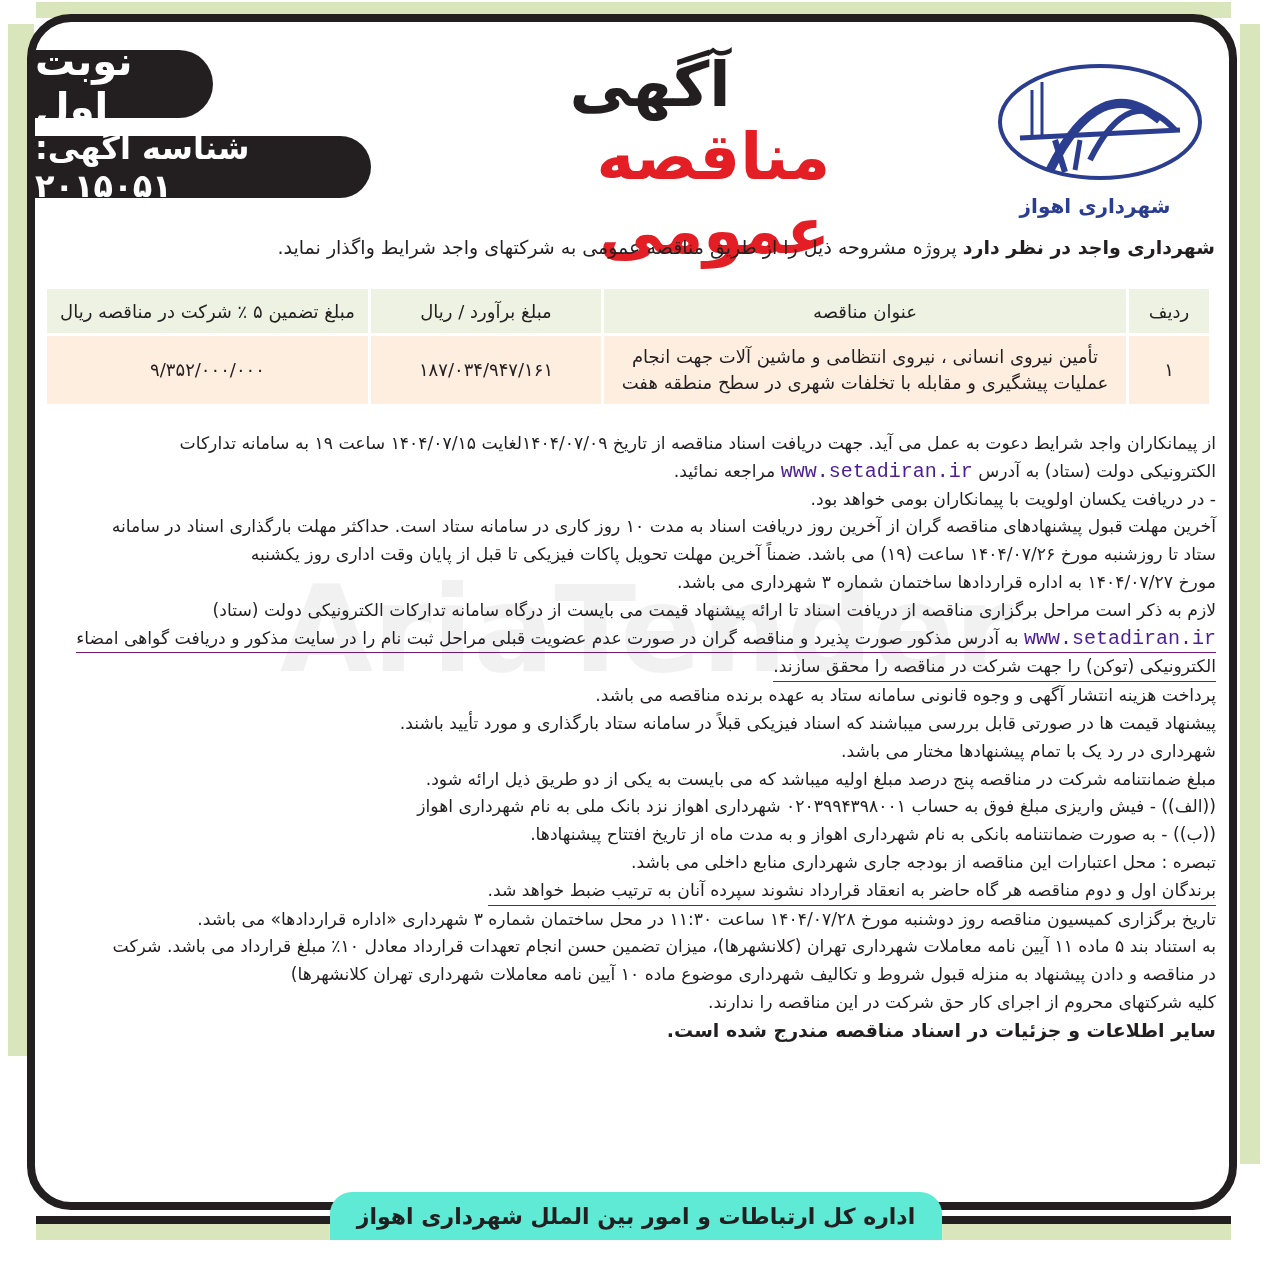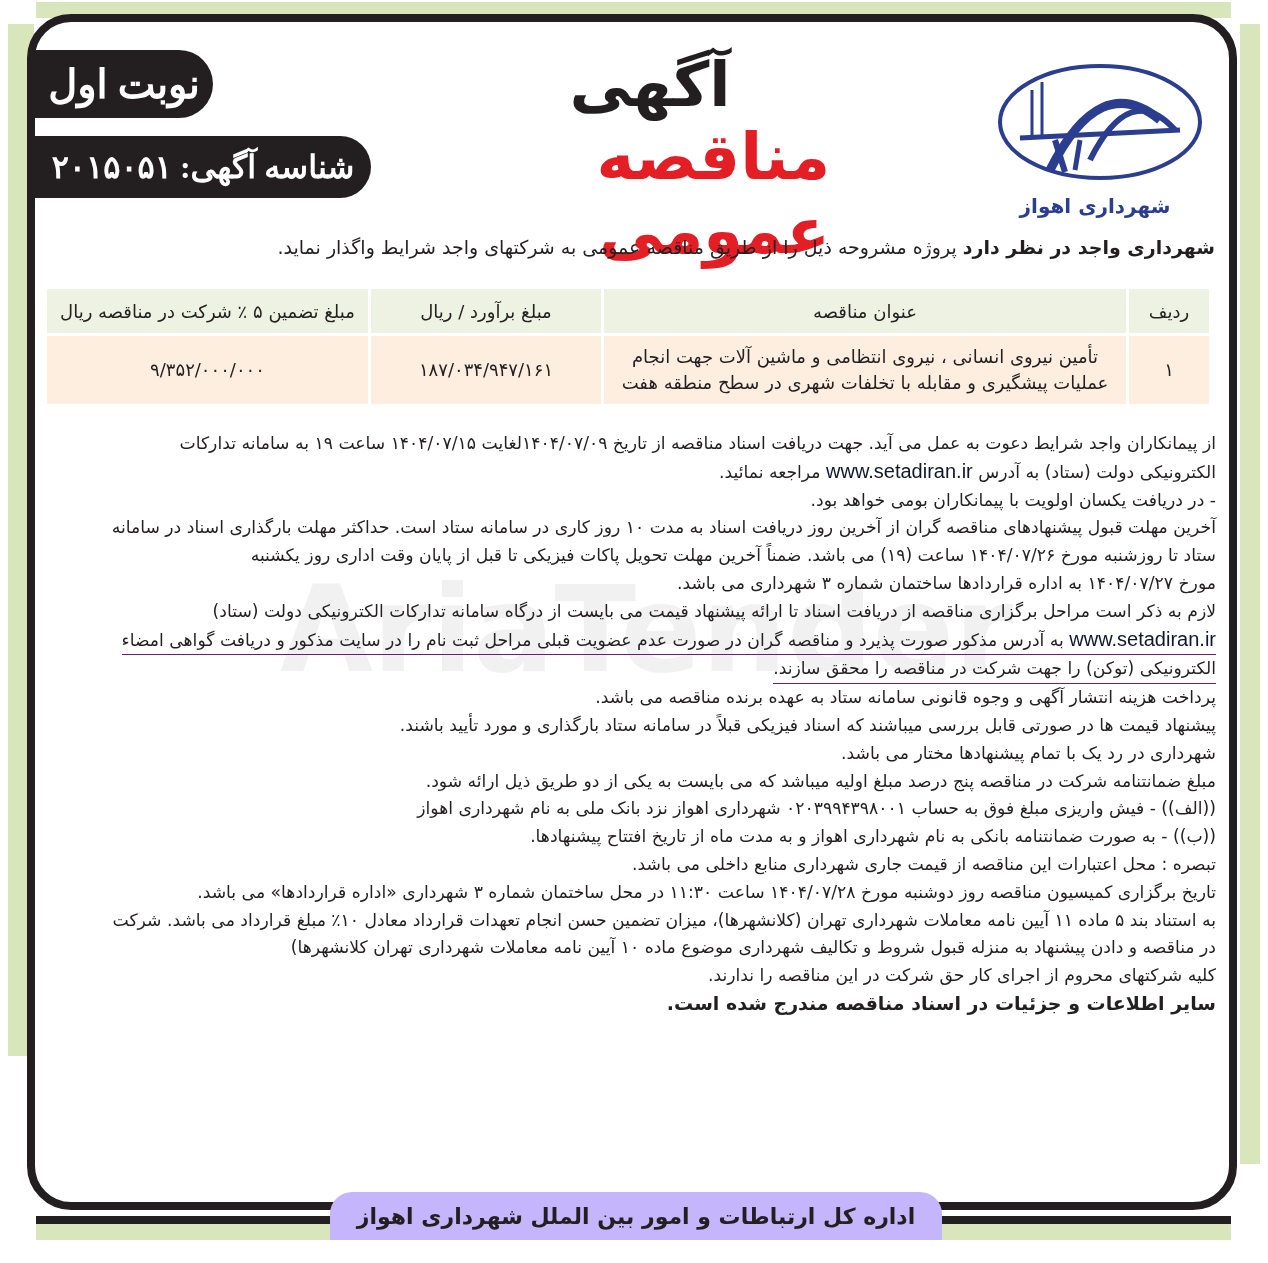--- a/index.html
+++ b/index.html
@@ -2,40 +2,40 @@
 <html><head>
 <meta charset="utf-8">
 <style>
   html, body { margin:0; padding:0; background:#ffffff; }
   body { width:1268px; height:1263px; position:relative; overflow:hidden; font-family:"DejaVu Sans", sans-serif; color:#231f20; }
   .shadow-top { position:absolute; left:36px; top:2px; width:1195px; height:16px; background:#d9e6bb; }
   .shadow-left { position:absolute; left:8px; top:24px; width:26px; height:1032px; background:#d9e6bb; }
   .shadow-right { position:absolute; left:1240px; top:24px; width:20px; height:1140px; background:#d9e6bb; }
   .shadow-bottom { position:absolute; left:36px; top:1216px; width:1195px; height:24px; background:#d9e6bb; }
   .frame { position:absolute; left:27px; top:14px; width:1210px; height:1196px; border:8px solid #231f20; border-radius:44px; background:#fff; box-sizing:border-box; }
-  .pill { position:absolute; background:#231f20; color:#fff; font-weight:bold; display:flex; align-items:center; justify-content:center; border-radius:0 34px 34px 0;font-family:Liberation Serif, serif; }
+  .pill { position:absolute; background:#231f20; color:#fff; font-weight:bold; display:flex; align-items:center; justify-content:center; border-radius:0 34px 34px 0; }
   .pill-turn { left:35px; top:50px; width:178px; height:68px; font-size:40px; }
   .pill-id { left:35px; top:136px; width:336px; height:62px; font-size:32px; }
   .title-1 { position:absolute; left:540px; top:48px; width:220px; text-align:center; font-size:62px; font-weight:bold; color:#231f20; }
   .title-2 { position:absolute; left:440px; top:120px; width:390px; text-align:right; font-size:64px; font-weight:bold; color:#e31e24; }
   .logo { position:absolute; left:990px; top:60px; width:220px; height:160px; }
   .logo-text { position:absolute; left:1000px; top:188px; width:190px; text-align:center; font-size:20px; color:#2b3d8f; font-weight:bold;margin-top:6px; }
   .intro { position:absolute; left:40px; top:236px; width:1175px; direction:rtl; text-align:right; font-size:19px; }
   .intro b { font-weight:bold; }
   table.tender { position:absolute; left:44px; top:286px; width:1168px; border-collapse:separate; border-spacing:3px; direction:rtl; font-size:18px; }
   table.tender th { background:#eef2e2; height:42px; font-weight:normal; text-align:center; }
   table.tender td { background:#fdeee0; height:66px; text-align:center; line-height:26px; }
   .body-text { position:absolute; left:48px; top:430px; width:1168px; direction:rtl; text-align:right; font-size:17.2px; line-height:27.8px; }
   .body-text p { margin:0; white-space:nowrap; }
   .body-text .u { border-bottom:1px solid #701a75; display:inline-block; }
-  .link { color:#0f172a; font-family:Liberation Sans, sans-serif; font-size:20px; }
+  .link { color:#4c1d95; font-family:Liberation Mono, monospace; font-size:20px; }
   .strong-line { font-weight:bold; font-size:19px; }
   .watermark { position:absolute; left:280px; top:560px; width:700px; height:170px; color:#e6e6e6; font-size:120px; font-weight:bold; text-align:center; pointer-events:none; opacity:0.55; }
   .footer-line { position:absolute; left:36px; top:1216px; width:1195px; height:8px; background:#231f20; }
-  .footer { position:absolute; left:330px; top:1192px; width:612px; height:48px; background:#c4b5fd; border-radius:22px 22px 0 0; display:flex; align-items:center; justify-content:center; direction:rtl; font-size:22px; font-weight:bold; }
+  .footer { position:absolute; left:330px; top:1192px; width:612px; height:48px; background:#5eead4; border-radius:22px 22px 0 0; display:flex; align-items:center; justify-content:center; direction:rtl; font-size:22px; font-weight:bold; }
 </style>
 </head>
 <body>
 
 <div class="shadow-top"></div>
 <div class="shadow-left"></div>
 <div class="shadow-right"></div>
 <div class="shadow-bottom"></div>
 <div class="frame"></div>
 
@@ -96,21 +96,22 @@
   <p>مورخ ۱۴۰۴/۰۷/۲۷ به اداره قراردادها ساختمان شماره ۳ شهرداری می باشد.</p>
   <p>لازم به ذکر است مراحل برگزاری مناقصه از دریافت اسناد تا ارائه پیشنهاد قیمت می بایست از درگاه سامانه تدارکات الکترونیکی دولت (ستاد)</p>
   <p><span class="u"><a class="link">www.setadiran.ir</a><span> به آدرس مذکور صورت پذیرد و مناقصه گران در صورت عدم عضویت قبلی مراحل ثبت نام را در سایت مذکور و دریافت گواهی امضاء</span></span></p>
   <p><span class="u">الکترونیکی (توکن) را جهت شرکت در مناقصه را محقق سازند.</span></p>
   <p>پرداخت هزینه انتشار آگهی و وجوه قانونی سامانه ستاد به عهده برنده مناقصه می باشد.</p>
   <p>پیشنهاد قیمت ها در صورتی قابل بررسی میباشند که اسناد فیزیکی قبلاً در سامانه ستاد بارگذاری و مورد تأیید باشند.</p>
   <p>شهرداری در رد یک با تمام پیشنهادها مختار می باشد.</p>
   <p>مبلغ ضمانتنامه شرکت در مناقصه پنج درصد مبلغ اولیه میباشد که می بایست به یکی از دو طریق ذیل ارائه شود.</p>
   <p>((الف)) - فیش واریزی مبلغ فوق به حساب ۰۲۰۳۹۹۴۳۹۸۰۰۱ شهرداری اهواز نزد بانک ملی به نام شهرداری اهواز</p>
   <p>((ب)) - به صورت ضمانتنامه بانکی به نام شهرداری اهواز و به مدت ماه از تاریخ افتتاح پیشنهادها.</p>
-  <p>تبصره : محل اعتبارات این مناقصه از قیمت جاری شهرداری منابع داخلی می باشد.</p>
+  <p>تبصره : محل اعتبارات این مناقصه از بودجه جاری شهرداری منابع داخلی می باشد.</p>
+  <p><span class="u">برندگان اول و دوم مناقصه هر گاه حاضر به انعقاد قرارداد نشوند سپرده آنان به ترتیب ضبط خواهد شد.</span></p>
   <p>تاریخ برگزاری کمیسیون مناقصه روز دوشنبه مورخ ۱۴۰۴/۰۷/۲۸ ساعت ۱۱:۳۰ در محل ساختمان شماره ۳ شهرداری «اداره قراردادها» می باشد.</p>
   <p>به استناد بند ۵ ماده ۱۱ آیین نامه معاملات شهرداری تهران (کلانشهرها)، میزان تضمین حسن انجام تعهدات قرارداد معادل ۱۰٪ مبلغ قرارداد می باشد. شرکت</p>
   <p>در مناقصه و دادن پیشنهاد به منزله قبول شروط و تکالیف شهرداری موضوع ماده ۱۰ آیین نامه معاملات شهرداری تهران کلانشهرها)</p>
   <p>کلیه شرکتهای محروم از اجرای کار حق شرکت در این مناقصه را ندارند.</p>
   <p class="strong-line">سایر اطلاعات و جزئیات در اسناد مناقصه مندرج شده است.</p>
 </div>
 
 <div class="footer-line"></div>
 <div class="footer">اداره کل ارتباطات و امور بین الملل شهرداری اهواز</div>
 

